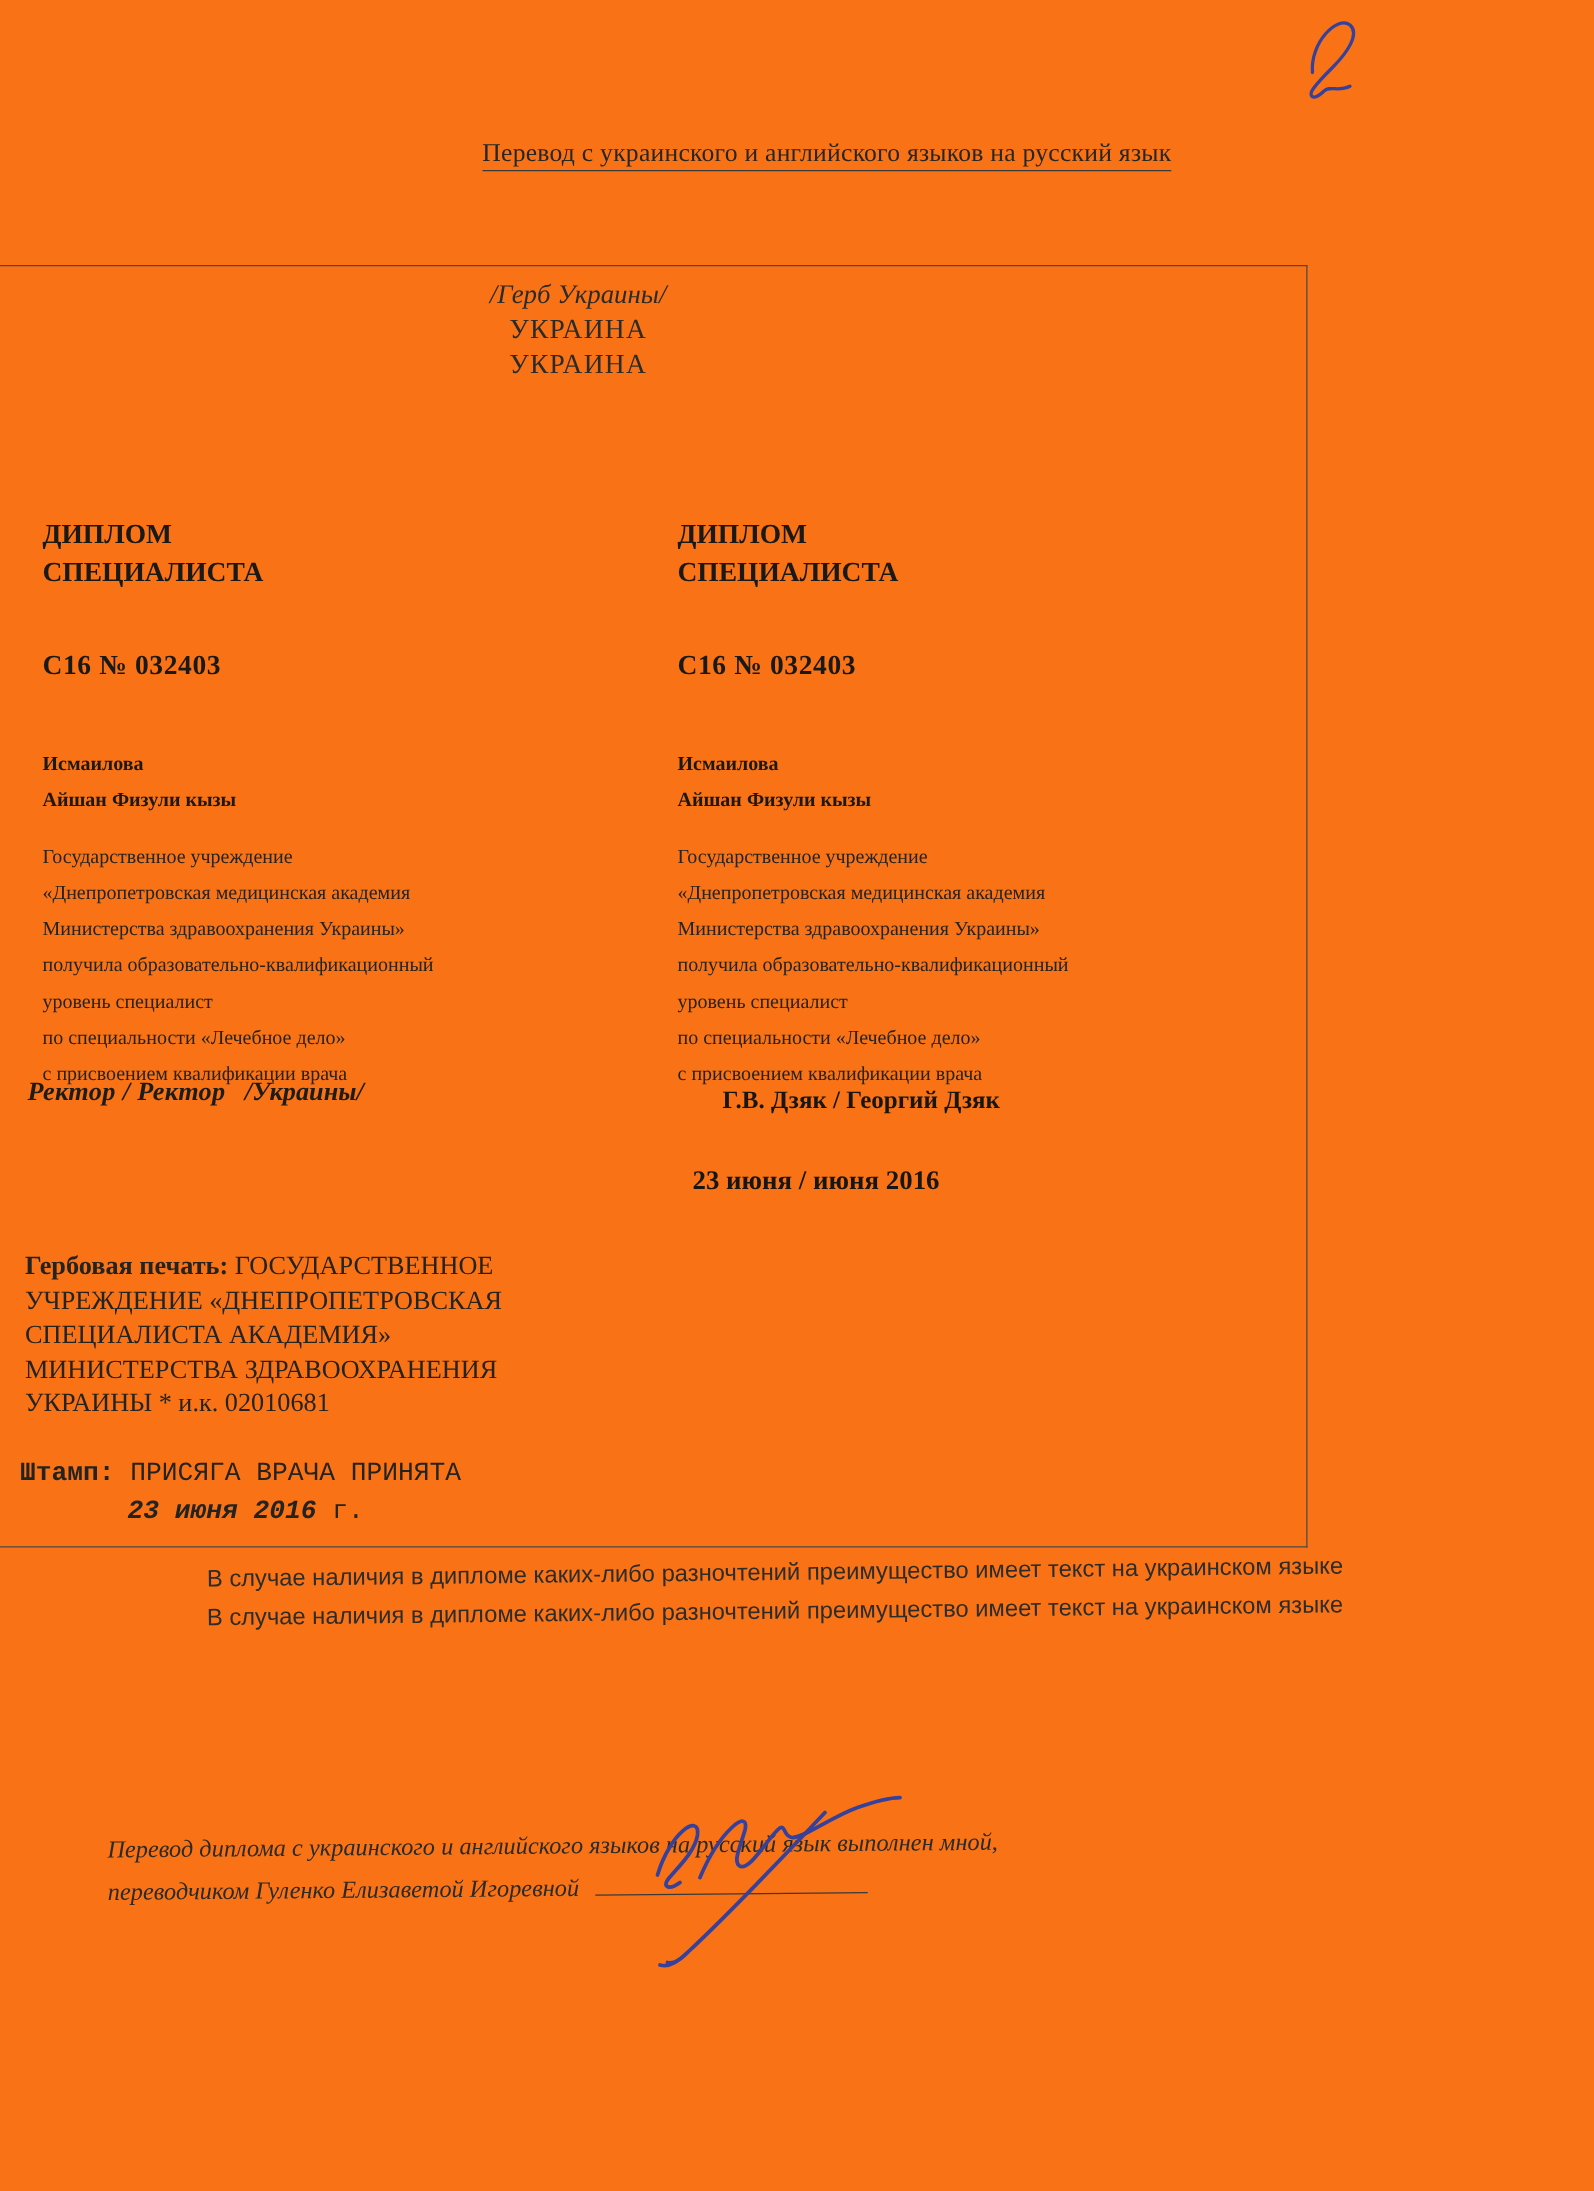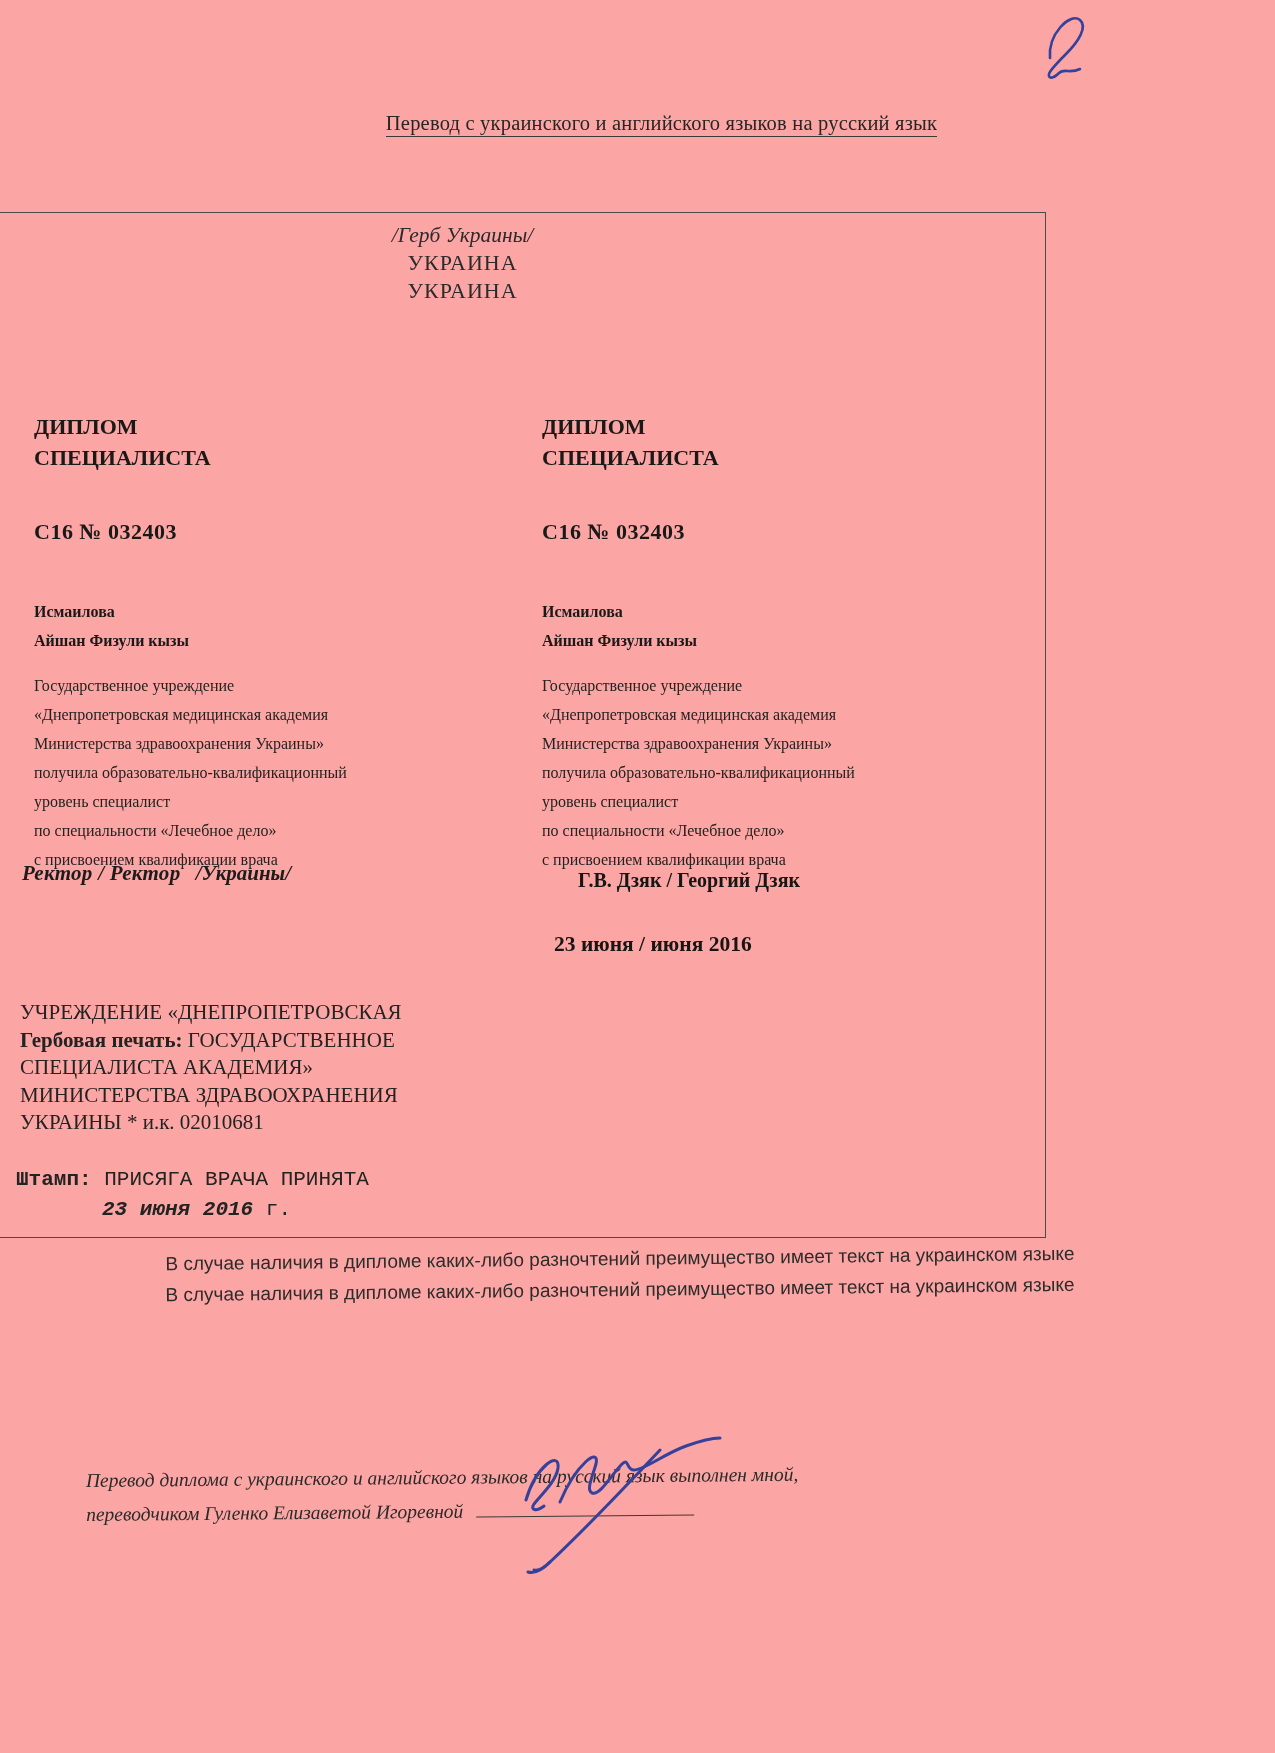--- a/index.html
+++ b/index.html
@@ -1,21 +1,21 @@
 <!DOCTYPE html>
 <html><head>
 <meta charset="utf-8">
 <style>
   html,body{margin:0;padding:0;}
   body{background:#e8e8e8;}
   .page{
     position:relative;
     width:1275px;height:1753px;
     margin:0 auto;
-    background:#fca5a5;
+    background:#f97316;
     font-family:"Liberation Serif", serif;
     color:#1e1e1c;
     overflow:hidden;
   }
   .hw{position:absolute;}
   .header-line{
     position:absolute;top:112px;left:0;width:100%;
     text-align:center;
     font-size:20.5px;
     letter-spacing:.2px;
@@ -177,25 +177,25 @@
 
     <div class="rector-line">
       <span class="rector-label">Ректор / Ректор</span>
       <span class="rector-sig">/Украины/</span>
     </div>
 
     <div class="signatory">Г.В. Дзяк / Георгий Дзяк</div>
     <div class="sig-date">23 июня / июня 2016</div>
 
     <div class="seal-block">
-      <div>УЧРЕЖДЕНИЕ «ДНЕПРОПЕТРОВСКАЯ</div>
       <div>
         <span class="seal-label">Гербовая печать:</span>
         <span>ГОСУДАРСТВЕННОЕ</span>
       </div>
+      <div>УЧРЕЖДЕНИЕ «ДНЕПРОПЕТРОВСКАЯ</div>
       <div>СПЕЦИАЛИСТА АКАДЕМИЯ»</div>
       <div>МИНИСТЕРСТВА ЗДРАВООХРАНЕНИЯ</div>
       <div>УКРАИНЫ * и.к. 02010681</div>
     </div>
 
     <div class="stamp-block">
       <div>
         <span class="stamp-label">Штамп:</span>
         <span>ПРИСЯГА ВРАЧА ПРИНЯТА</span>
       </div>

